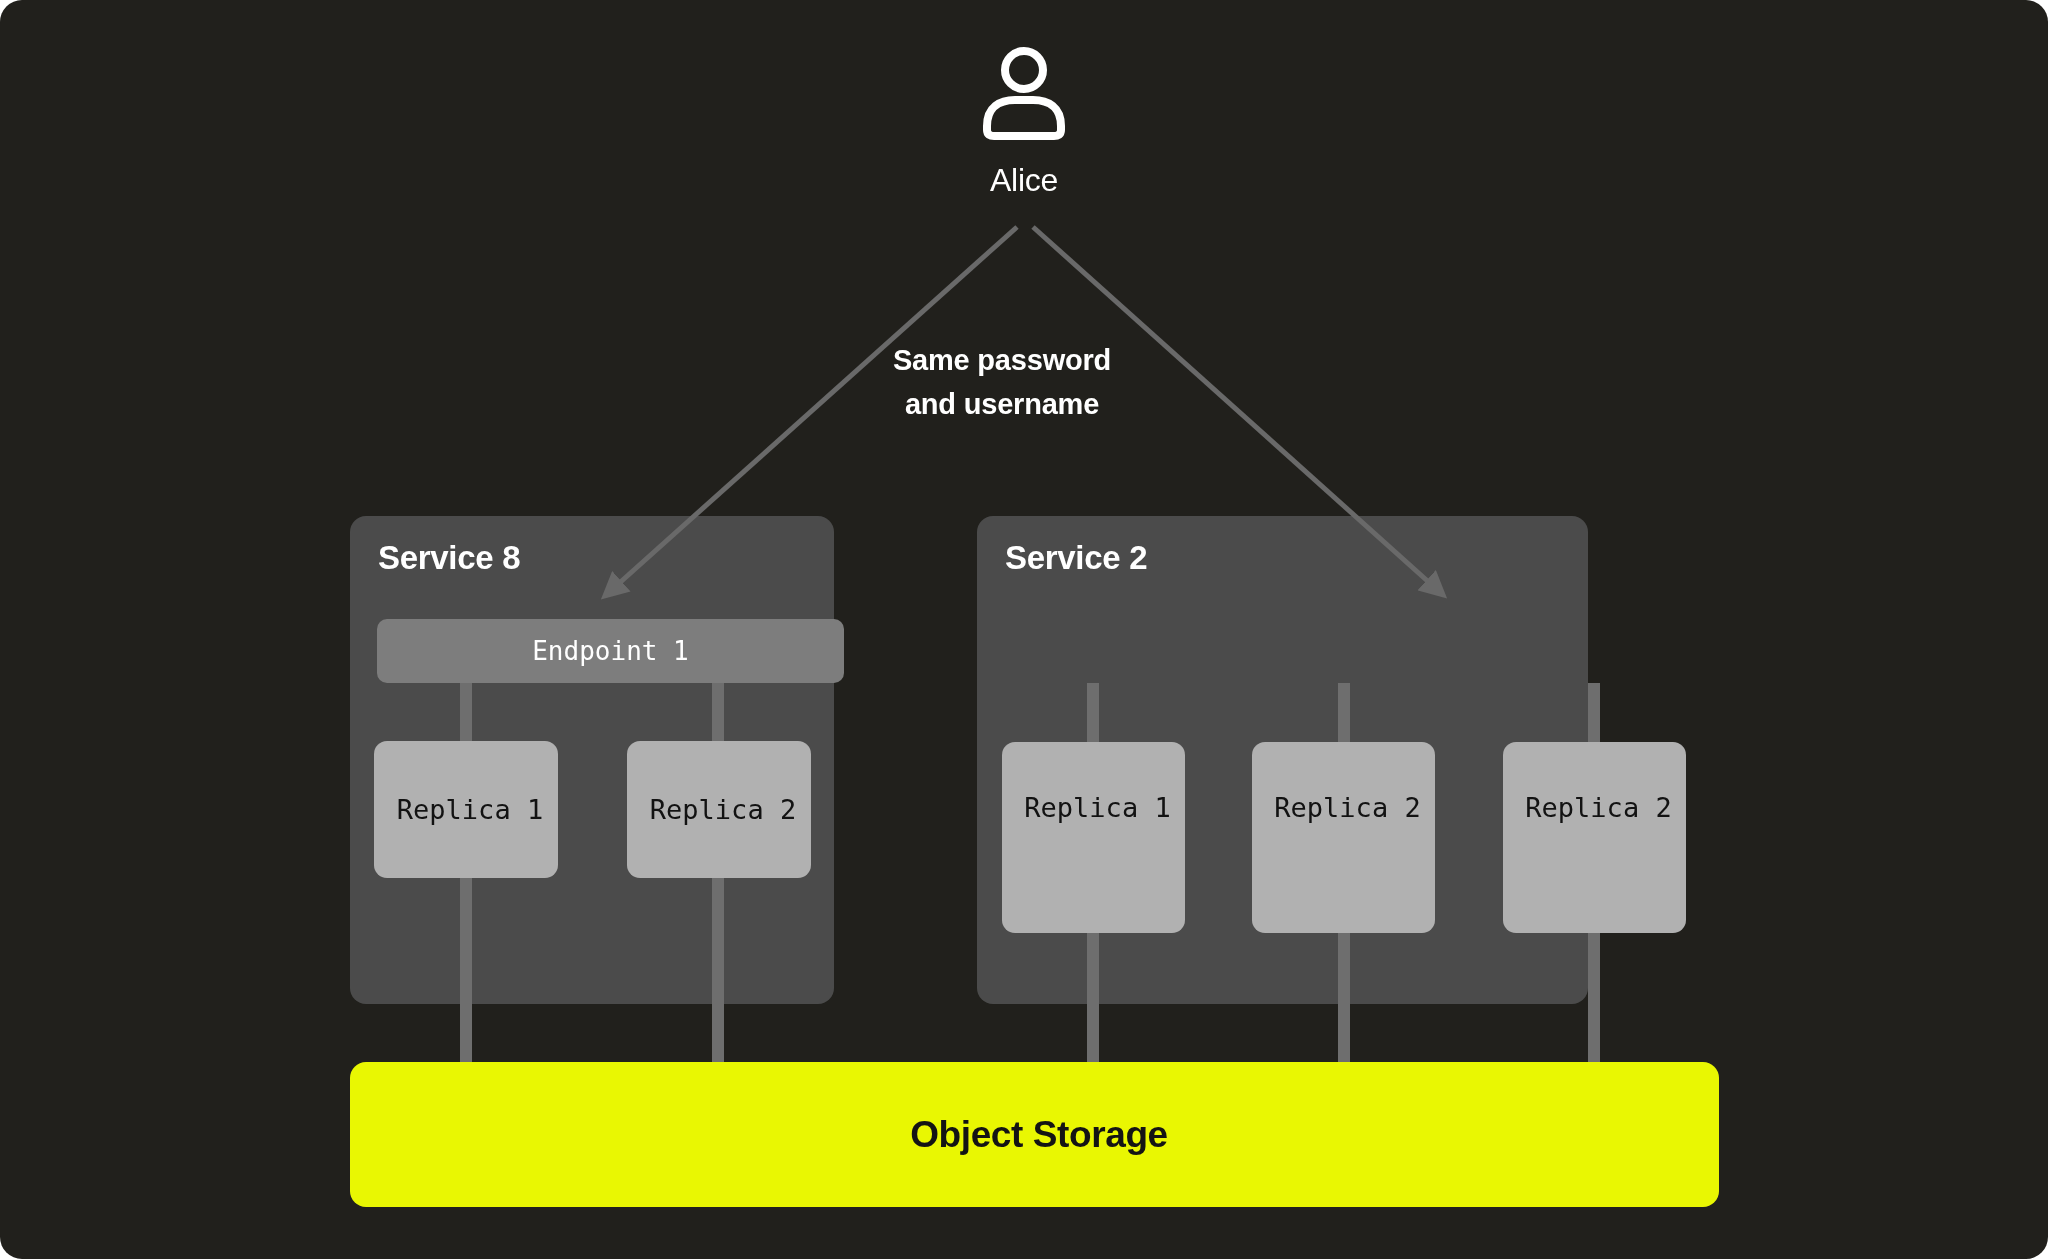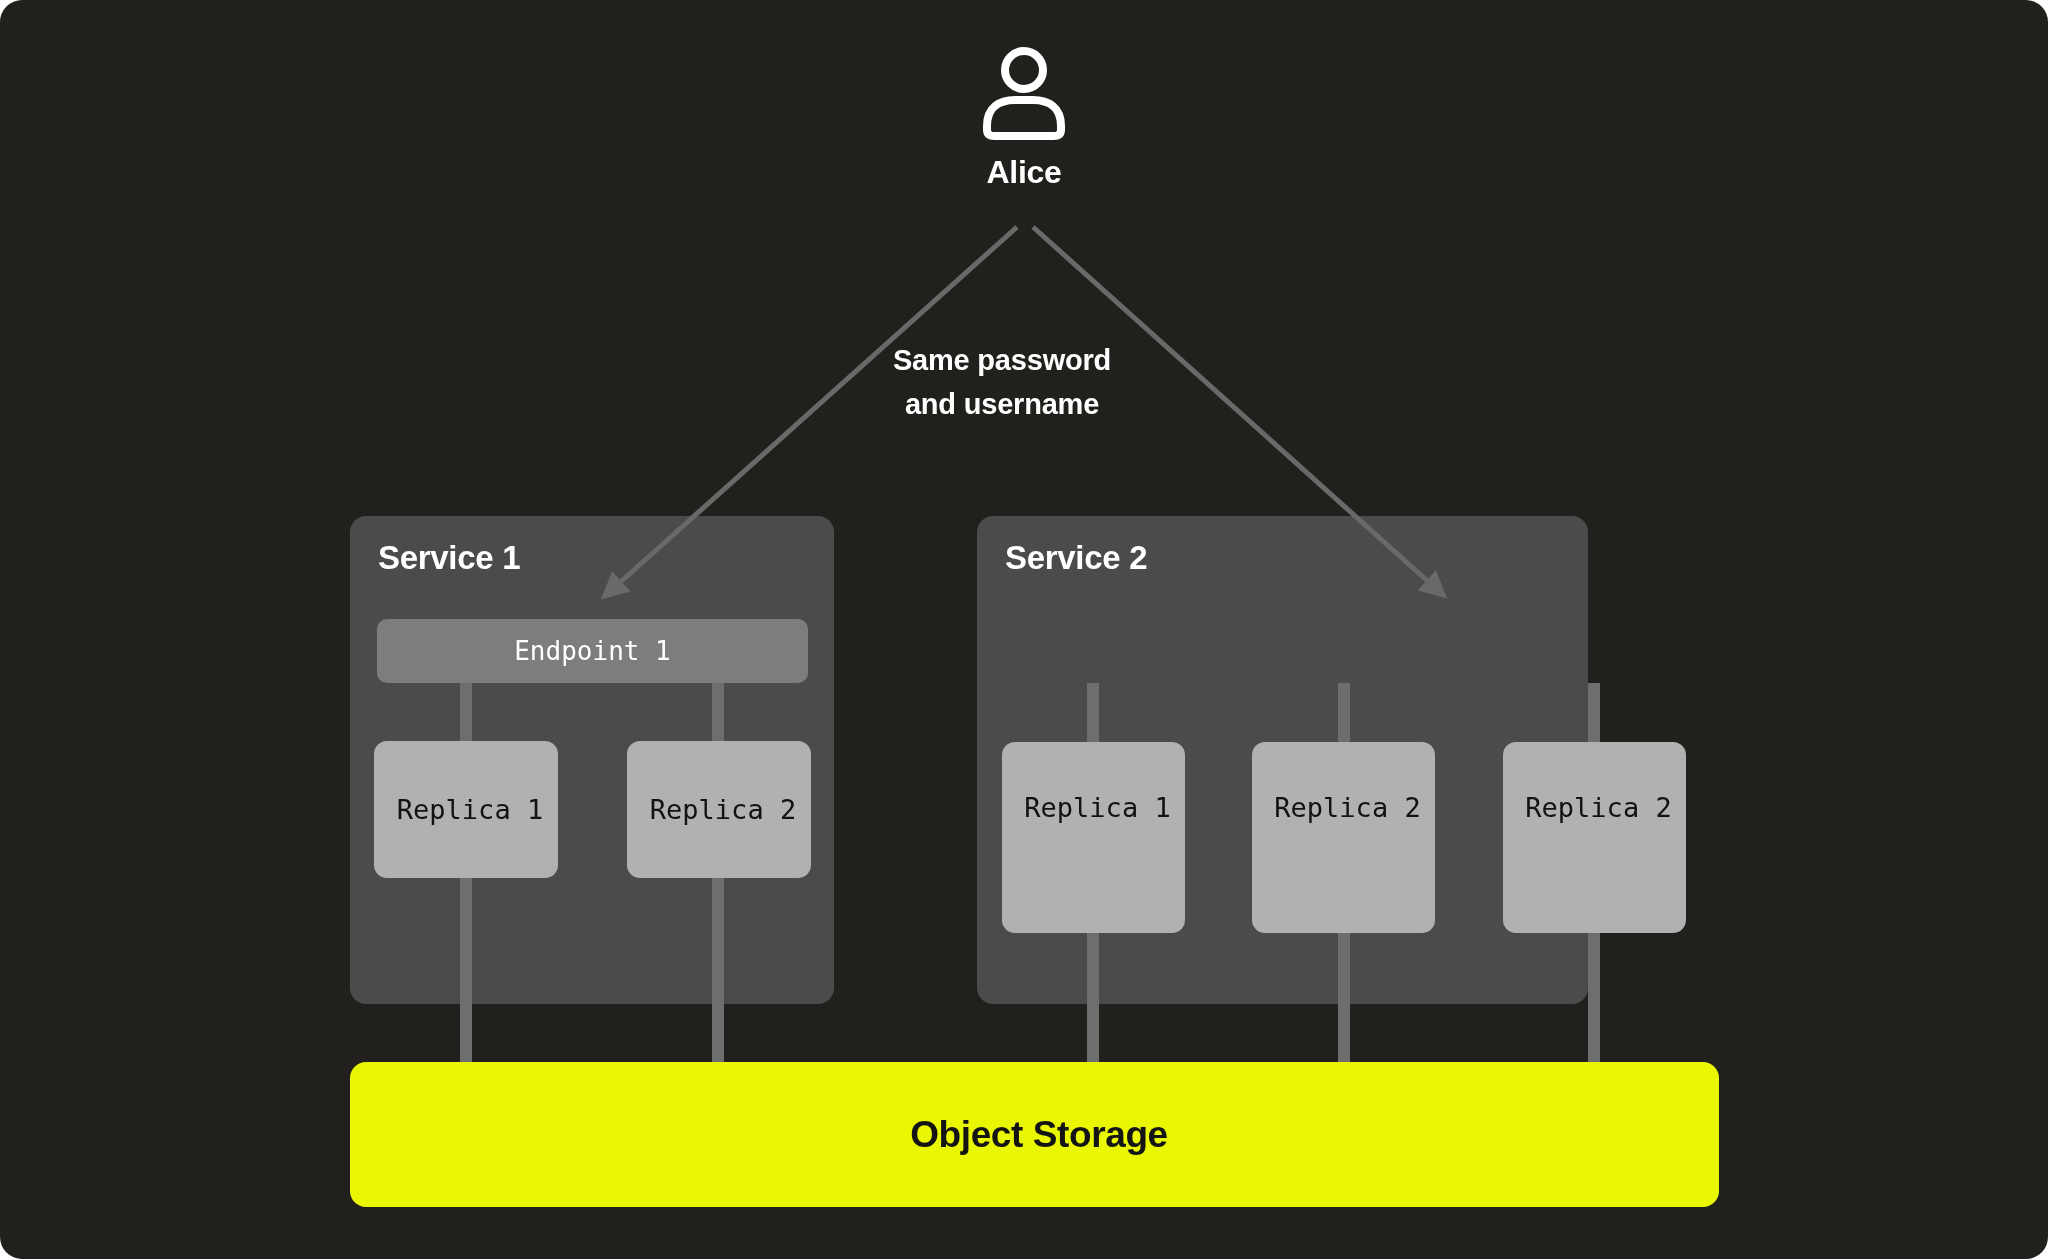--- a/index.html
+++ b/index.html
@@ -2,37 +2,37 @@
 <html><head>
 <meta charset="utf-8">
 <style>
   html,body{margin:0;padding:0;background:#ffffff;}
   .page{position:relative;width:2048px;height:1259px;background:#ffffff;font-family:"Liberation Sans",sans-serif;}
   .canvas{position:absolute;inset:0;background:#21201c;border-radius:22px;overflow:hidden;}
 
   
   .user-group{position:absolute;left:924px;top:44px;width:200px;text-align:center;}
   .user-icon{display:block;margin:0 auto;}
-  .user-label{margin-top:12px;color:#ffffff;font-size:32px;font-weight:700;letter-spacing:-0.3px;}
+  .user-label{margin-top:20px;color:#ffffff;font-size:32px;font-weight:400;letter-spacing:-0.3px;}
 
   
   .arrows{position:absolute;left:0;top:0;z-index:4;pointer-events:none;}
 
   
   .auth-note{position:absolute;left:782px;top:338px;width:440px;z-index:4;
     text-align:center;color:#ffffff;font-size:29px;font-weight:700;line-height:44px;letter-spacing:-0.2px;}
 
   
   .service-box{position:absolute;top:516px;height:488px;background:#4b4b4b;border-radius:16px;}
   .service-1{left:350px;width:484px;}
   .service-2{left:977px;width:611px;}
   .service-title{position:absolute;left:28px;top:22px;color:#ffffff;font-size:33px;font-weight:700;letter-spacing:-0.3px;line-height:40px;}
   .endpoint-bar{position:absolute;top:103px;height:64px;background:#7d7d7d;border-radius:10px;z-index:3;
     display:flex;align-items:center;justify-content:center;}
-  .service-1 .endpoint-bar{left:27px;width:431px;}
+  .service-1 .endpoint-bar{left:27px;width:467px;}
   .service-2 .endpoint-bar{left:24px;width:684px;}
   .endpoint-label{color:#ffffff;font-family:"DejaVu Sans Mono",monospace;font-size:26px;}
 
   .replica-box{position:absolute;background:#b1b1b1;border-radius:13px;z-index:3;
     display:flex;justify-content:center;}
   .replica-label{color:#121212;font-family:"DejaVu Sans Mono",monospace;font-size:27px;line-height:36px;margin-left:8px;}
   .service-1 .replica-box{top:225px;width:184px;height:137px;align-items:center;}
   .s1-replica-0{left:24px;}
   .s1-replica-1{left:277px;}
   .service-2 .replica-box{top:226px;width:183px;height:191px;align-items:flex-start;padding-top:0;}
@@ -77,21 +77,21 @@
       <line x1="1017" y1="227" x2="606" y2="595" stroke="#696969" stroke-width="5" marker-end="url(#ah)"></line>
       <line x1="1033" y1="227" x2="1442" y2="594" stroke="#696969" stroke-width="5" marker-end="url(#ah)"></line>
     </svg>
 
     <div class="auth-note">
       <span>Same password</span><br>
       <span>and username</span>
     </div>
 
     <div class="service-box service-1">
-      <div class="service-title">Service 1</div>
+      <div class="service-title">Service 8</div>
       <div class="endpoint-bar">
         <span class="endpoint-label">Endpoint 1</span>
       </div>
       <div class="replica-box s1-replica-0">
         <span class="replica-label">Replica 1</span>
       </div>
       <div class="replica-box s1-replica-1">
         <span class="replica-label">Replica 2</span>
       </div>
     </div>

